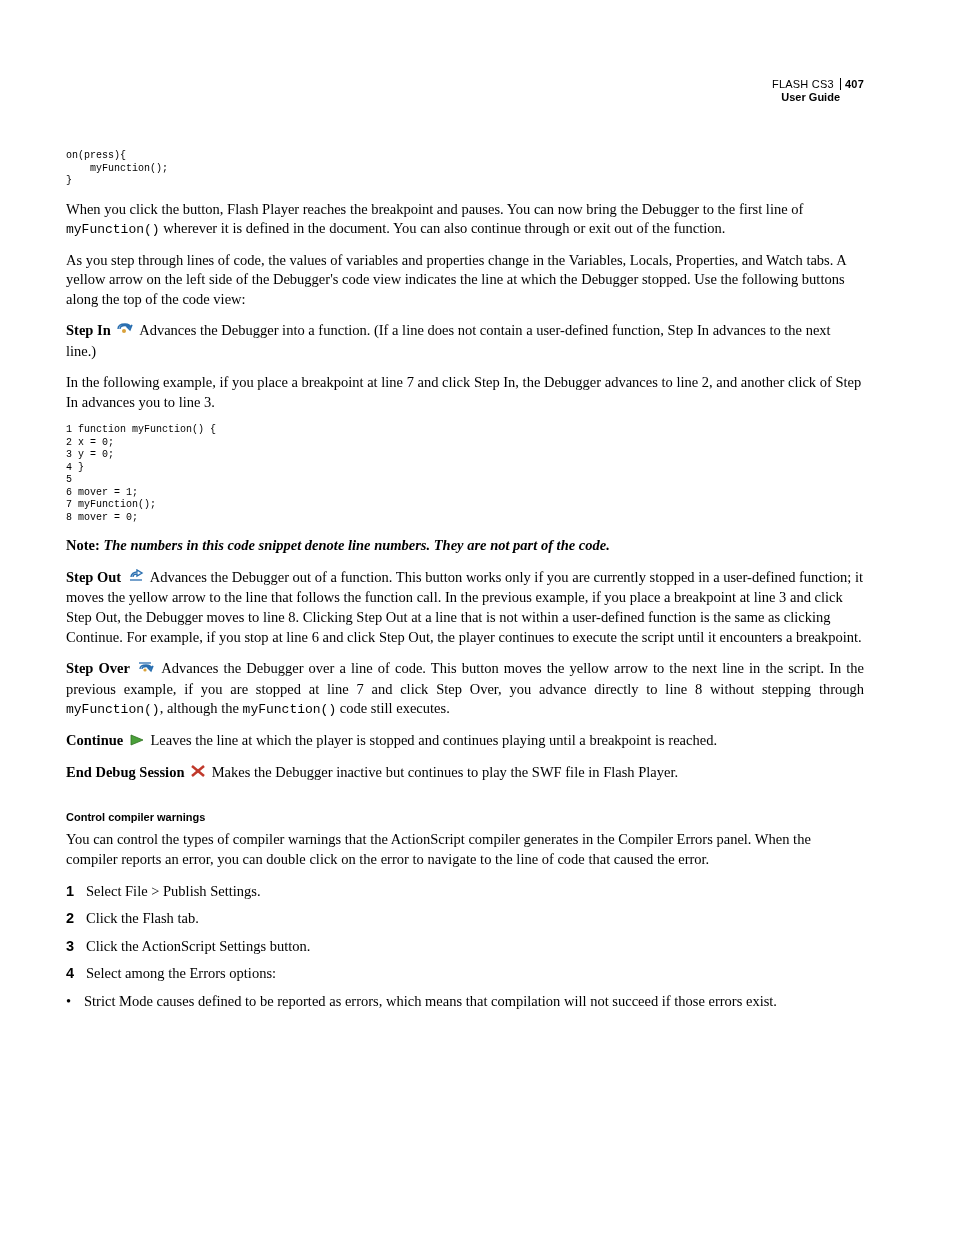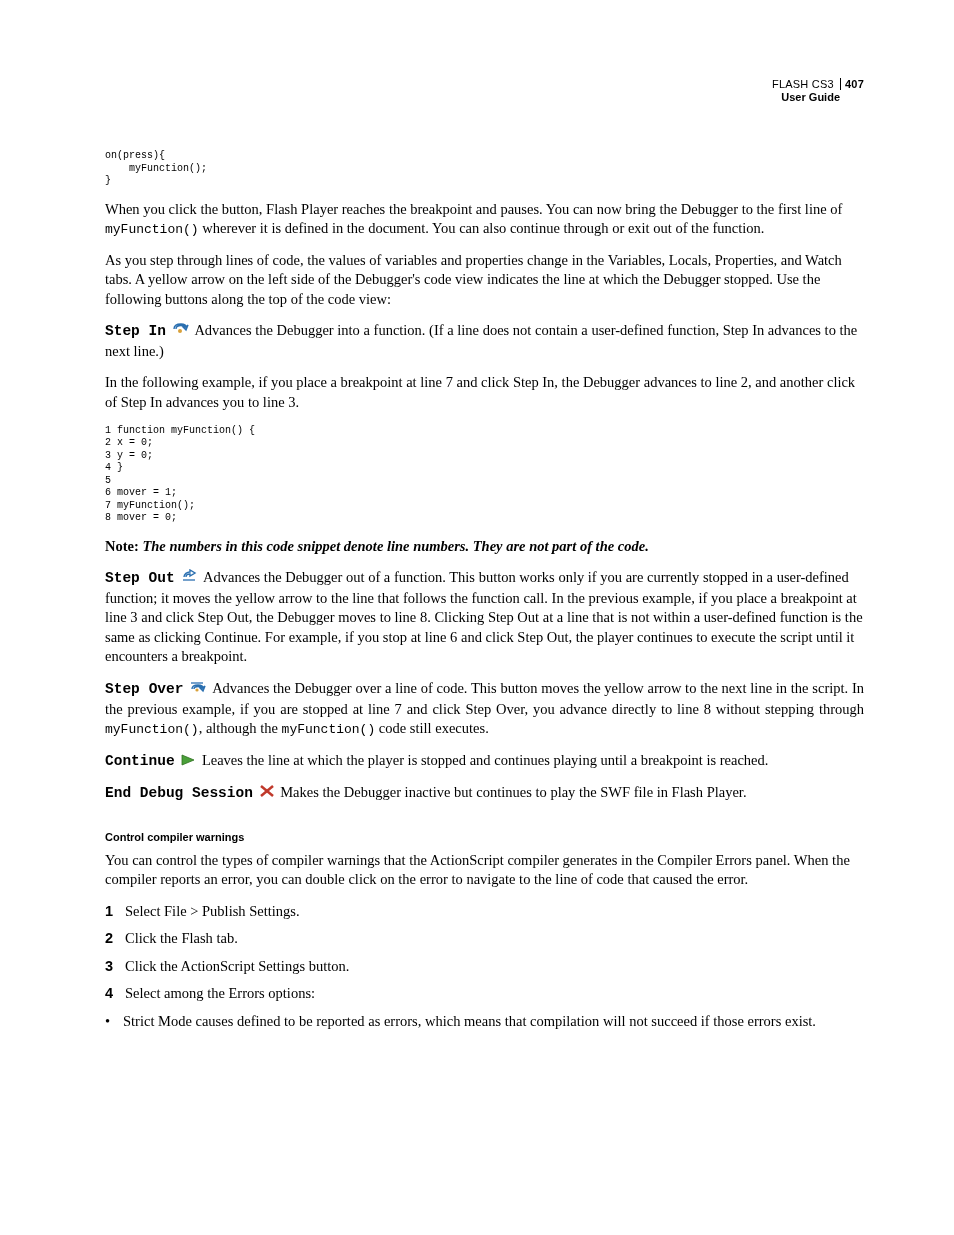--- a/index.html
+++ b/index.html
@@ -9,21 +9,21 @@
     font-size: 14.5px;
     color: #000;
     background: #fff;
     line-height: 1.35;
   }
   .page {
     width: 954px;
     height: 1235px;
     position: relative;
     box-sizing: border-box;
-    padding: 80px 90px 60px 105px;
+    padding: 80px 90px 60px 66px;
   }
   .header {
     position: absolute;
     top: 78px;
     right: 90px;
     text-align: right;
     font-family: "Myriad Pro", "Helvetica Neue", Arial, sans-serif;
     font-size: 11px;
     line-height: 1.2;
   }
@@ -43,21 +43,21 @@
     font-size: 10px;
     line-height: 1.25;
     margin: 0 0 12px 0;
     white-space: pre;
   }
   p {
     margin: 0 0 12px 0;
     text-align: left;
   }
   .sans-bold {
-    font-family: Liberation Mono, monospace;
+    font-family: Liberation Serif, serif;
     font-weight: bold;
   }
   .inline-code {
     font-family: "Courier New", Courier, monospace;
     font-size: 13px;
   }
   .note-label {
     font-weight: bold;
   }
   .note-body {

